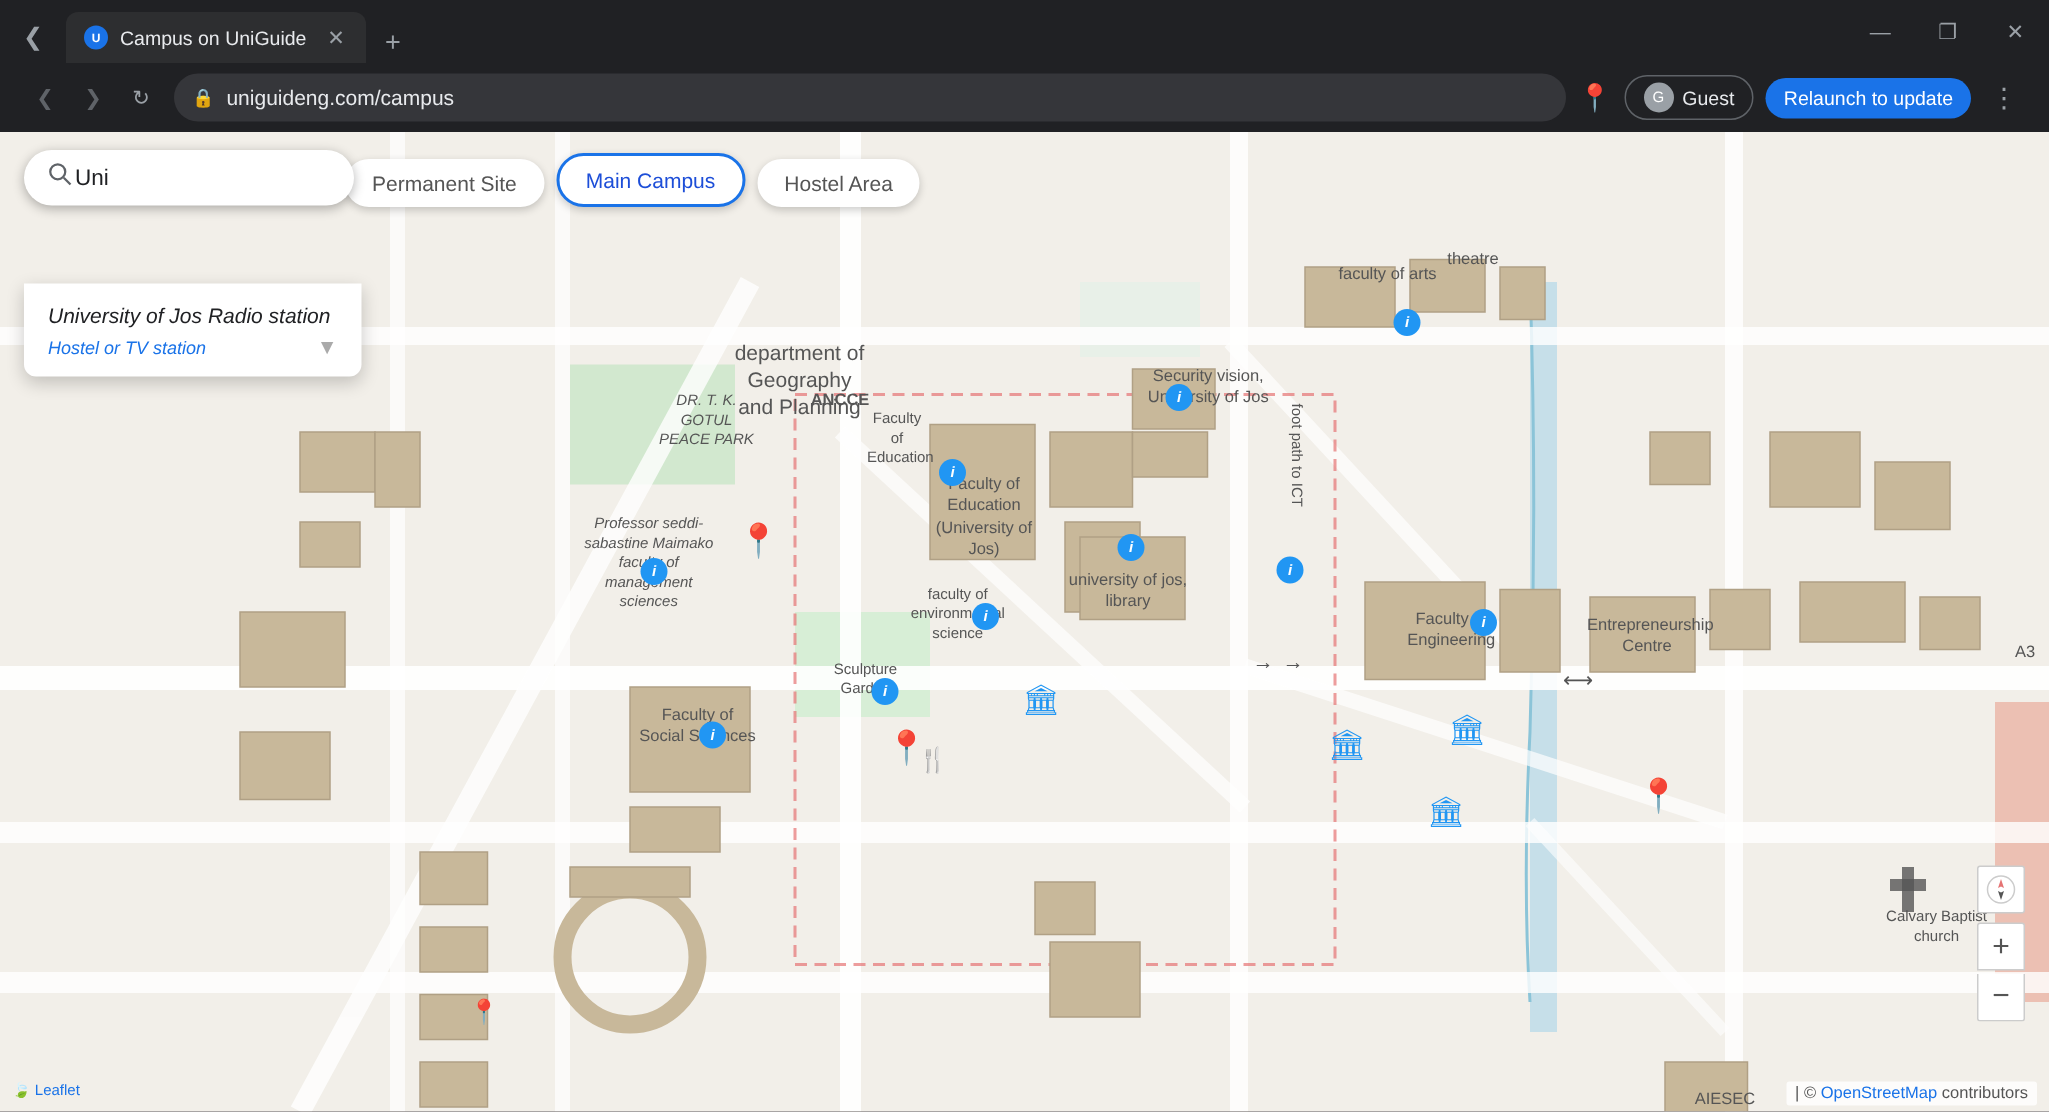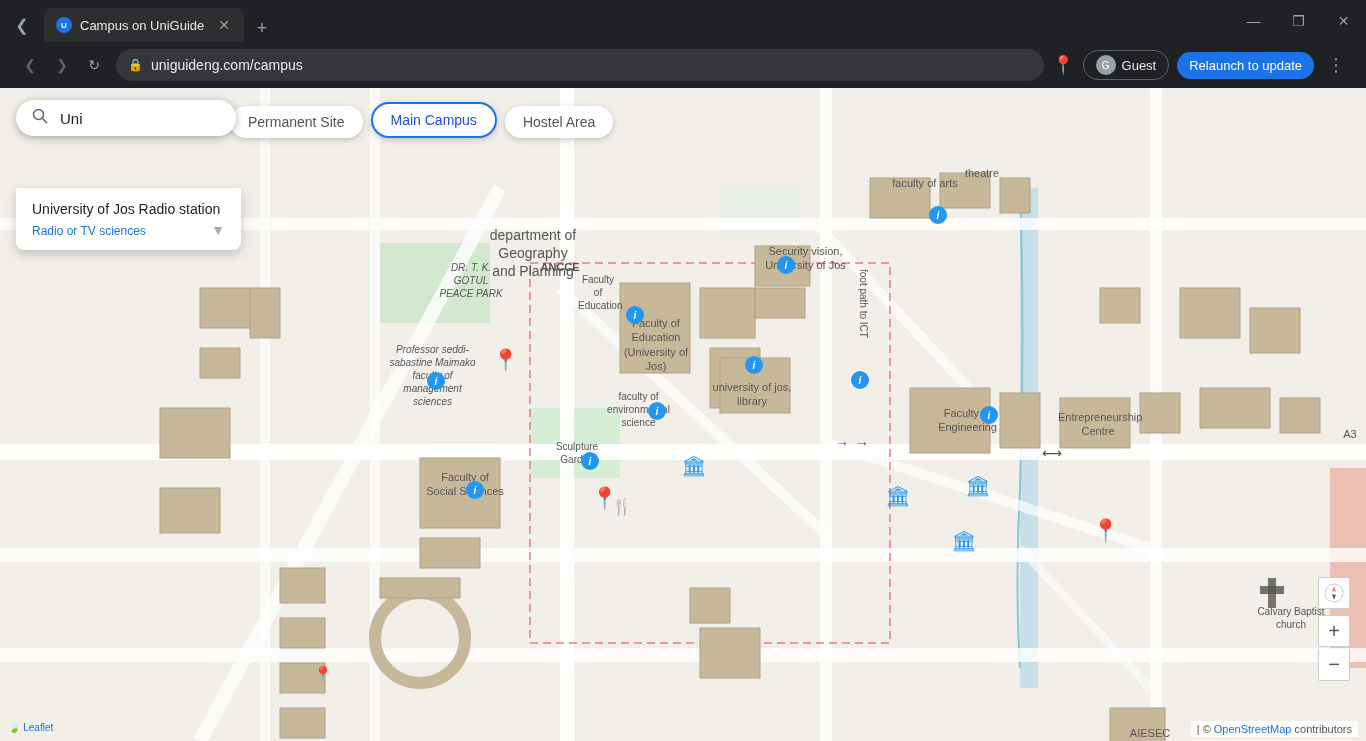--- a/index.html
+++ b/index.html
@@ -44,21 +44,21 @@
     .info-btn { position: absolute; width: 18px; height: 18px; border-radius: 50%; background: #2196F3; color: white; font-size: 10px; font-weight: bold; display: flex; align-items: center; justify-content: center; cursor: pointer; font-style: italic; }
 
     
     .map-filters { position: absolute; top: 12px; left: 16px; display: flex; gap: 8px; align-items: flex-end; }
     .filter-btn { padding: 8px 18px; border-radius: 20px; border: none; cursor: pointer; font-size: 14px; font-weight: 500; }
     .filter-btn.active { background: white; color: #1d4ed8; border: 2px solid #1a73e8; box-shadow: 0 2px 6px rgba(0,0,0,0.2); }
     .filter-btn.inactive { background: white; color: #555; box-shadow: 0 2px 6px rgba(0,0,0,0.2); }
 
     
     .search-box { position: absolute; top: 12px; left: 16px; }
-    .search-input-wrap { display: flex; align-items: center; background: white; border-radius: 24px; padding: 8px 16px; gap: 12px; box-shadow: 0 2px 8px rgba(0,0,0,0.3); width: 220px; }
+    .search-input-wrap { display: flex; align-items: center; background: white; border-radius: 24px; padding: 8px 16px; gap: 2px; box-shadow: 0 2px 8px rgba(0,0,0,0.3); width: 220px; }
     .search-icon { color: #5f6368; font-size: 16px; }
     .search-input { border: none; outline: none; font-size: 15px; color: #202124; width: 100%; background: transparent; }
 
     
     .search-dropdown { position: absolute; top: 52px; left: 0; width: 225px; background: white; border-radius: 0 0 8px 8px; box-shadow: 0 4px 12px rgba(0,0,0,0.2); overflow: hidden; }
     .dropdown-item { padding: 12px 16px; cursor: pointer; border-bottom: 1px solid #f0f0f0; }
     .dropdown-item-title { font-size: 14px; color: #202124; font-weight: 500; line-height: 1.3; }
     .dropdown-item-sub { font-size: 12px; color: #1a73e8; margin-top: 3px; }
 
     
@@ -316,24 +316,24 @@
             <line x1="10.5" y1="10.5" x2="15" y2="15" stroke="#5f6368" stroke-width="1.5"></line>
           </svg>
       </span>
       <input type="text" class="search-input" value="Uni" placeholder="Search..." style="">
     </div>
 
     <div style="position:relative;">
       <div class="search-dropdown">
 
 
-        <div class="dropdown-item" style="border-bottom:none;">
+        <div class="dropdown-item" style="border-bottom:none;font-style:italic;">
           <div class="dropdown-item-title">University of Jos Radio station</div>
           <div style="display:flex; align-items:center; gap:8px; margin-top:3px;">
-            <span class="dropdown-item-sub">Radio or TV sciences</span>
+            <span class="dropdown-item-sub">Hostel or TV station</span>
             <span style="color:#aaa; font-size:14px; margin-left:auto;">▼</span>
           </div>
         </div>
       </div>
     </div>
   </div>
 
   <div class="zoom-controls">
     <div class="compass-btn">
       <svg width="20" height="20" viewBox="0 0 20 20">

